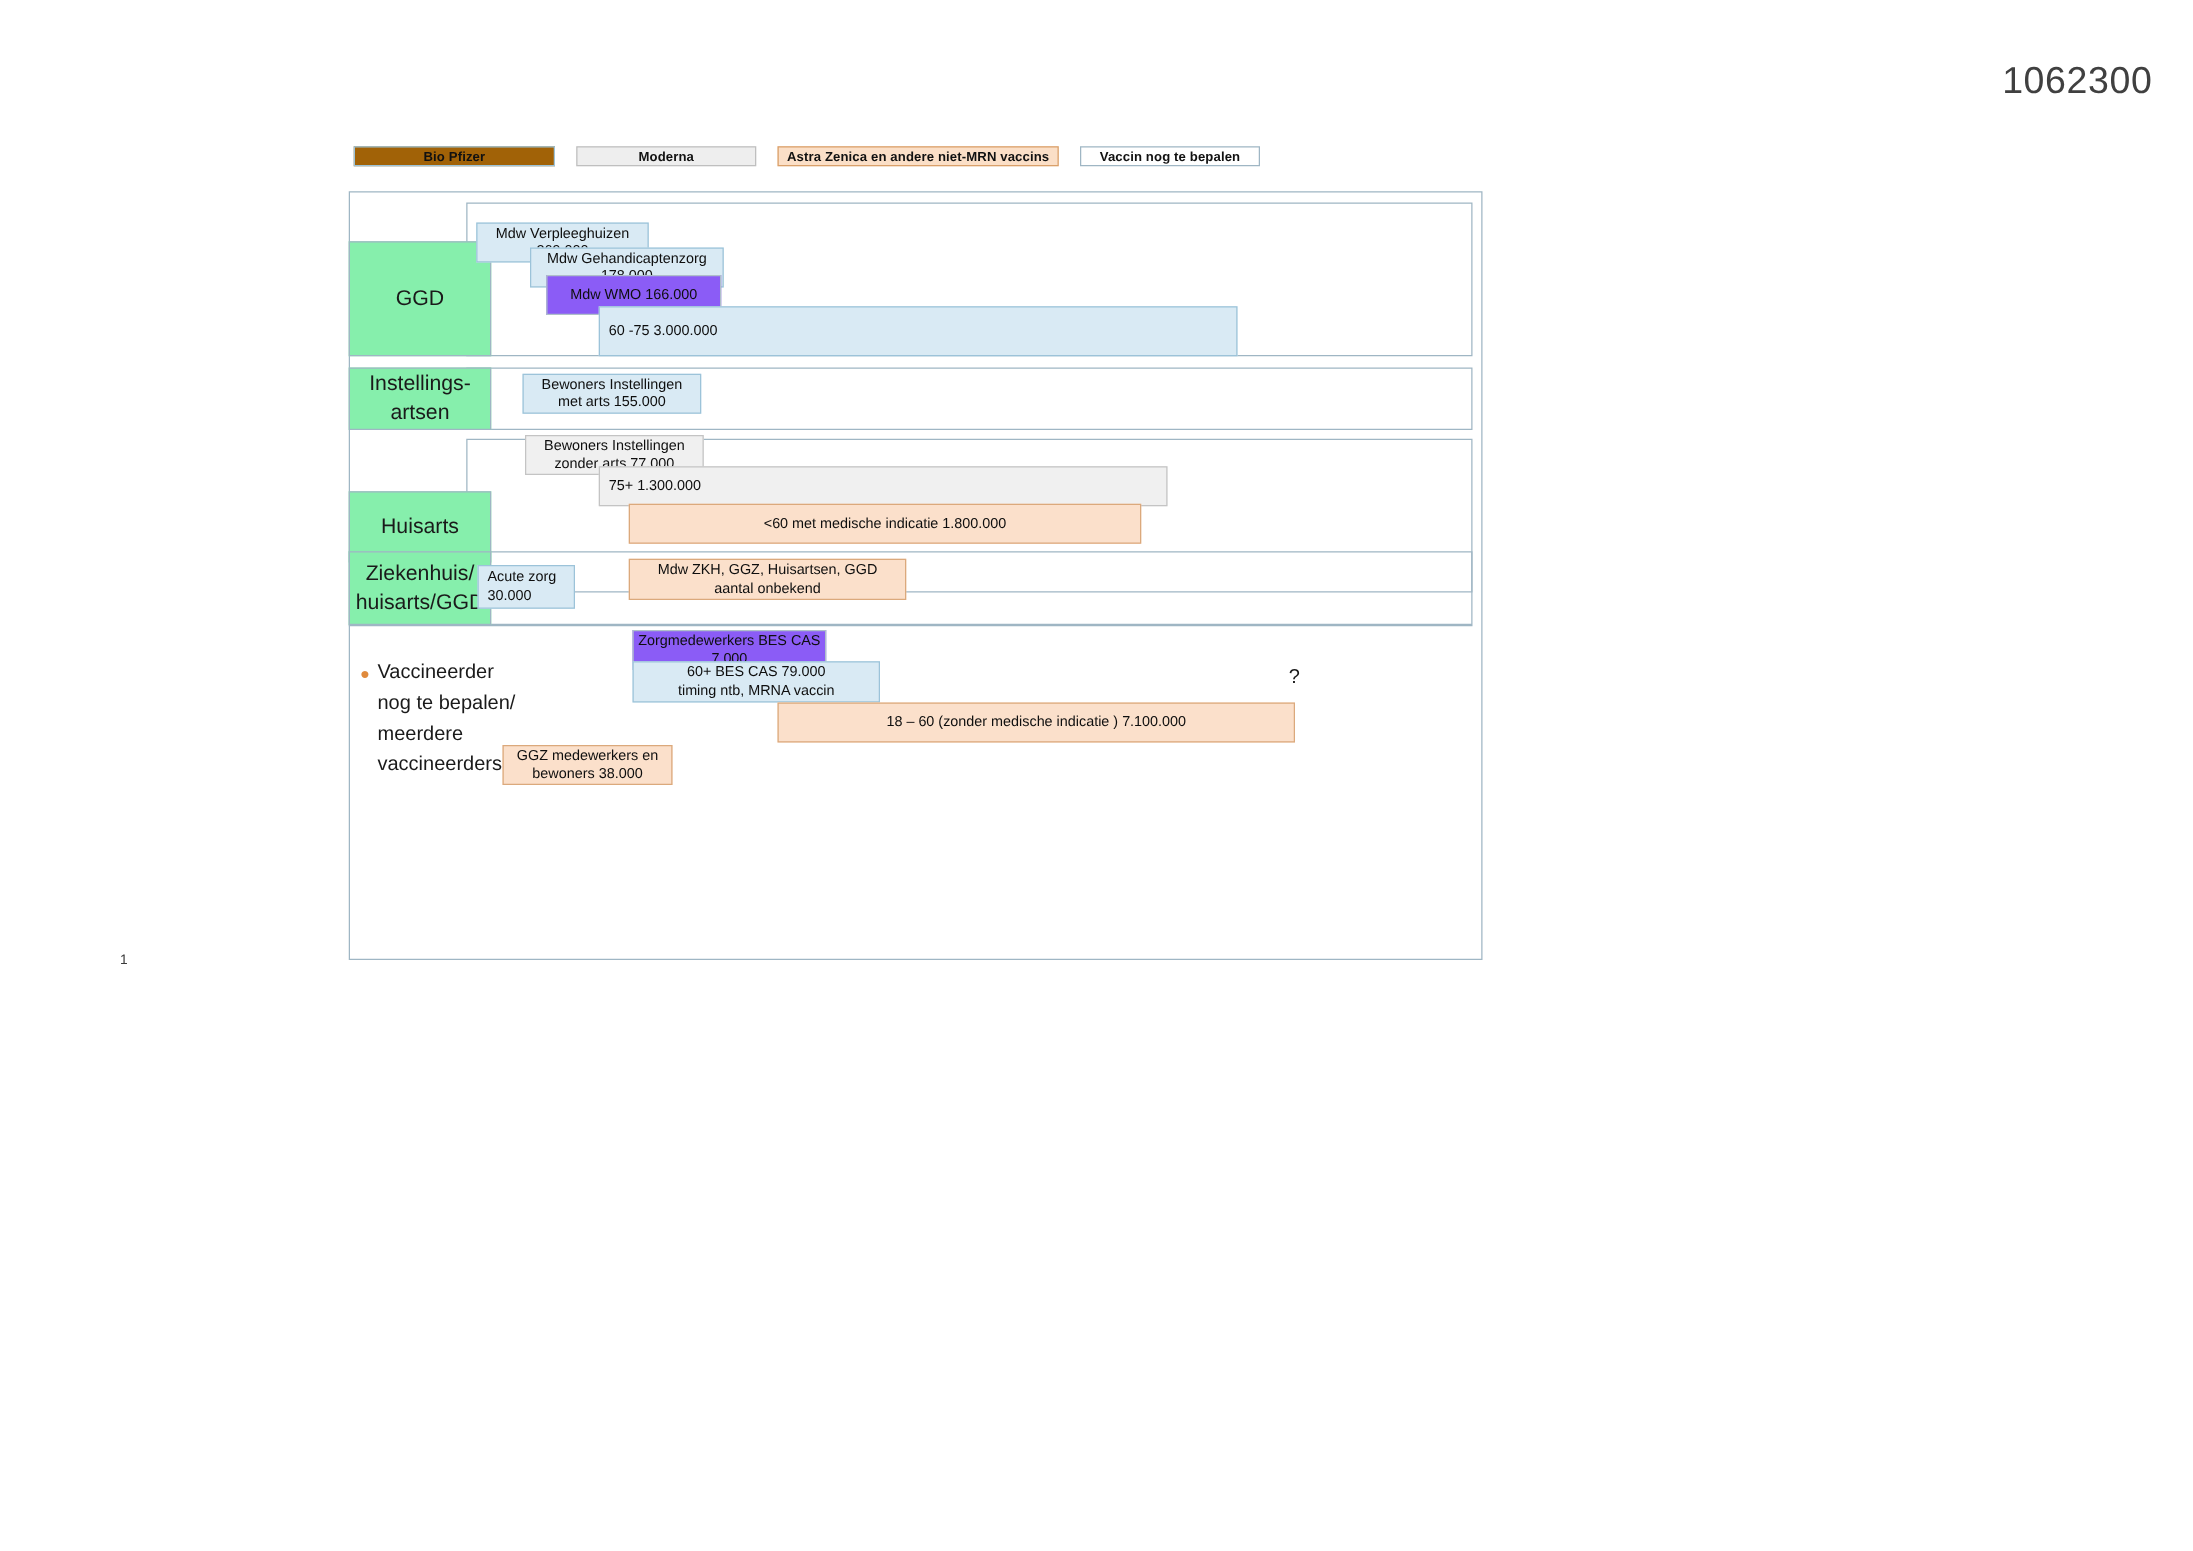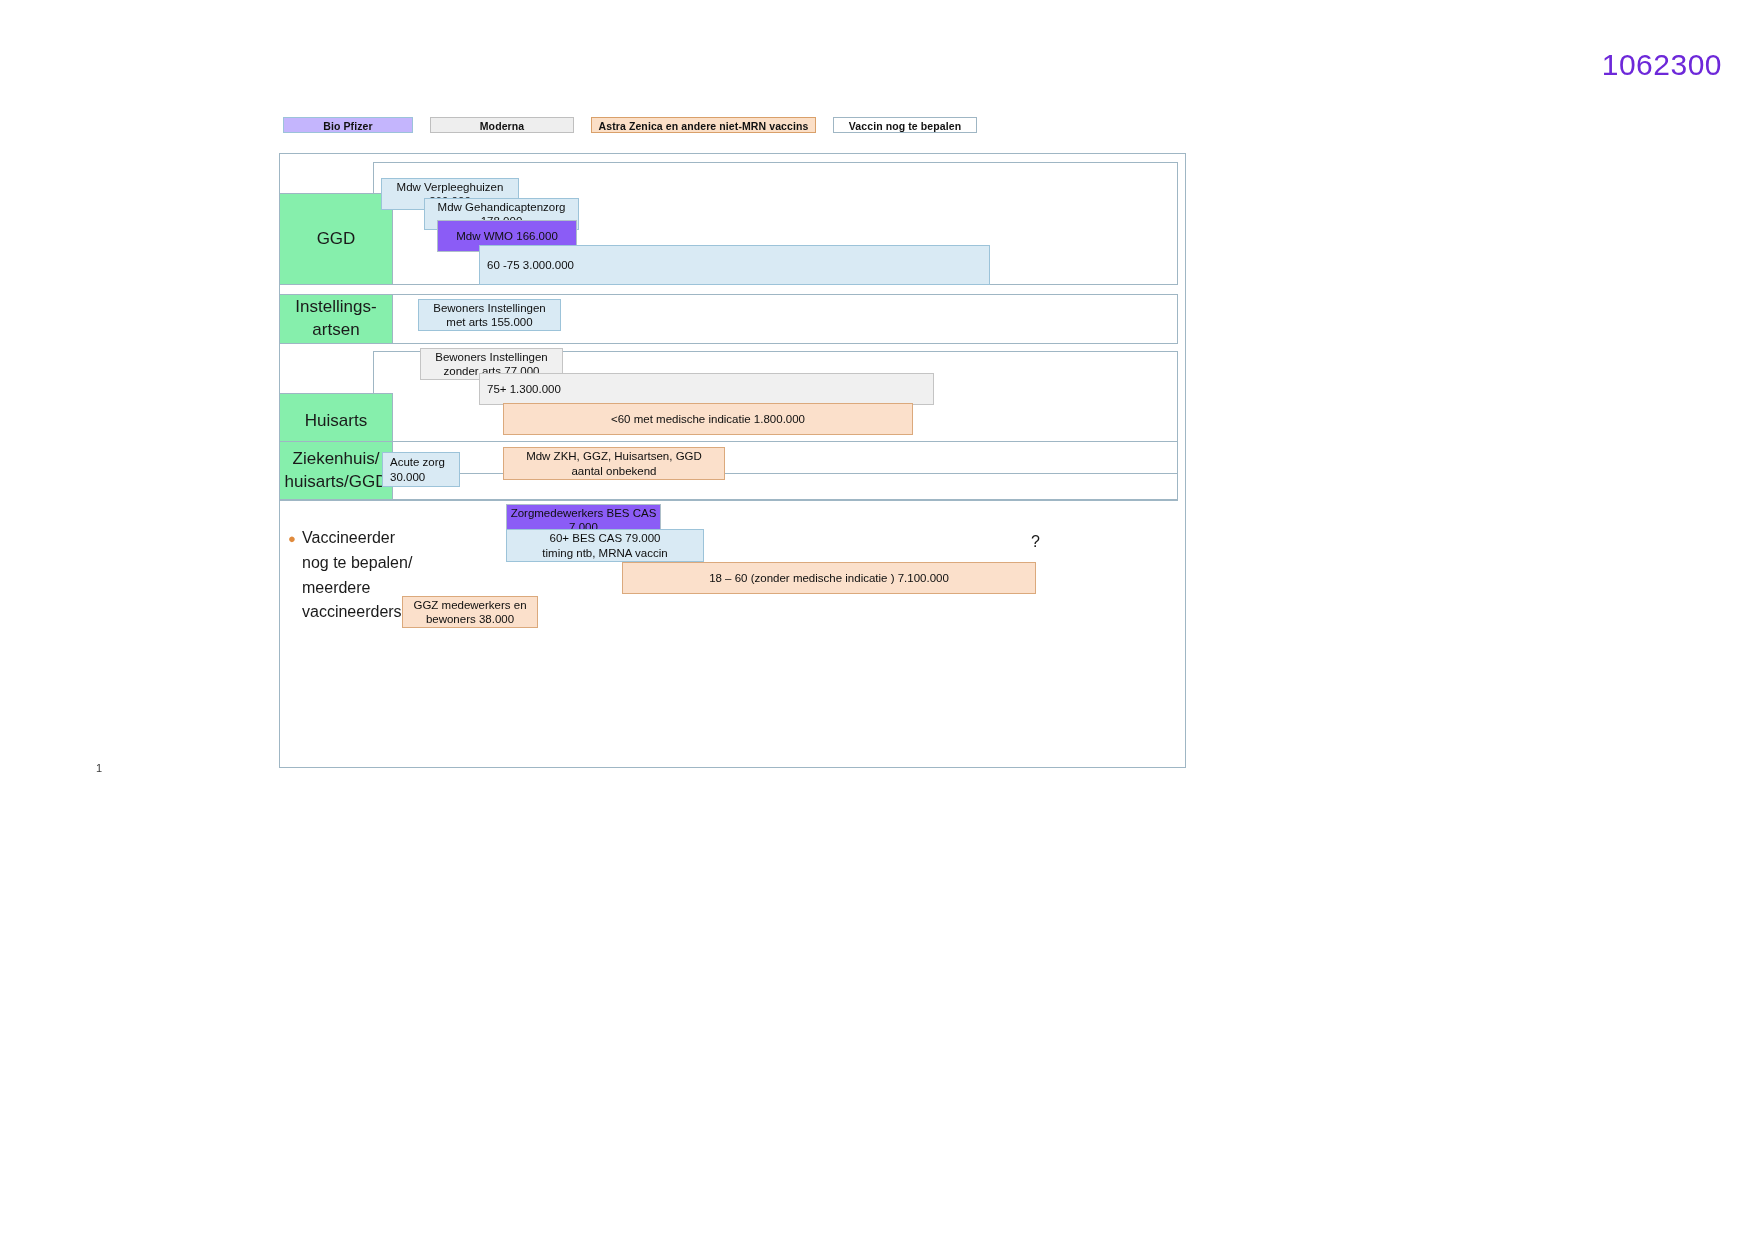--- a/index.html
+++ b/index.html
@@ -16,21 +16,21 @@
     overflow: hidden;
   }
 
   
   #doc-id {
     position: absolute;
     right: 32px;
     top: 48px;
     font-size: 30px;
     letter-spacing: 0.5px;
-    color: #6d28d9;
+    color: #404040;
   }
 
   
   #page-number {
     position: absolute;
     left: 96px;
     top: 762px;
     font-size: 11px;
     color: #3a3a3a;
   }
@@ -49,21 +49,21 @@
     line-height: 16px;
     box-sizing: border-box;
     border: 1px solid #9ab3c6;
     font-size: 10.5px;
     font-weight: 700;
     text-align: center;
     color: #111;
     letter-spacing: 0.1px;
     white-space: nowrap;
   }
-  .chip-pfizer   { width: 130px; background: #c4b5fd; border-color: #9cc3d9; }
+  .chip-pfizer   { width: 161px; background: #a16207; border-color: #9cc3d9; }
   .chip-moderna  { width: 144px; background: #eeeeee; border-color: #bfbfbf; }
   .chip-astra    { width: 225px; background: #fbdfc7; border-color: #d9a06a; }
   .chip-tbd      { width: 144px; background: #ffffff; border-color: #9fb6c4; }
 
   
   #diagram {
     position: absolute;
     left: 279px;
     top: 153px;
     width: 907px;

